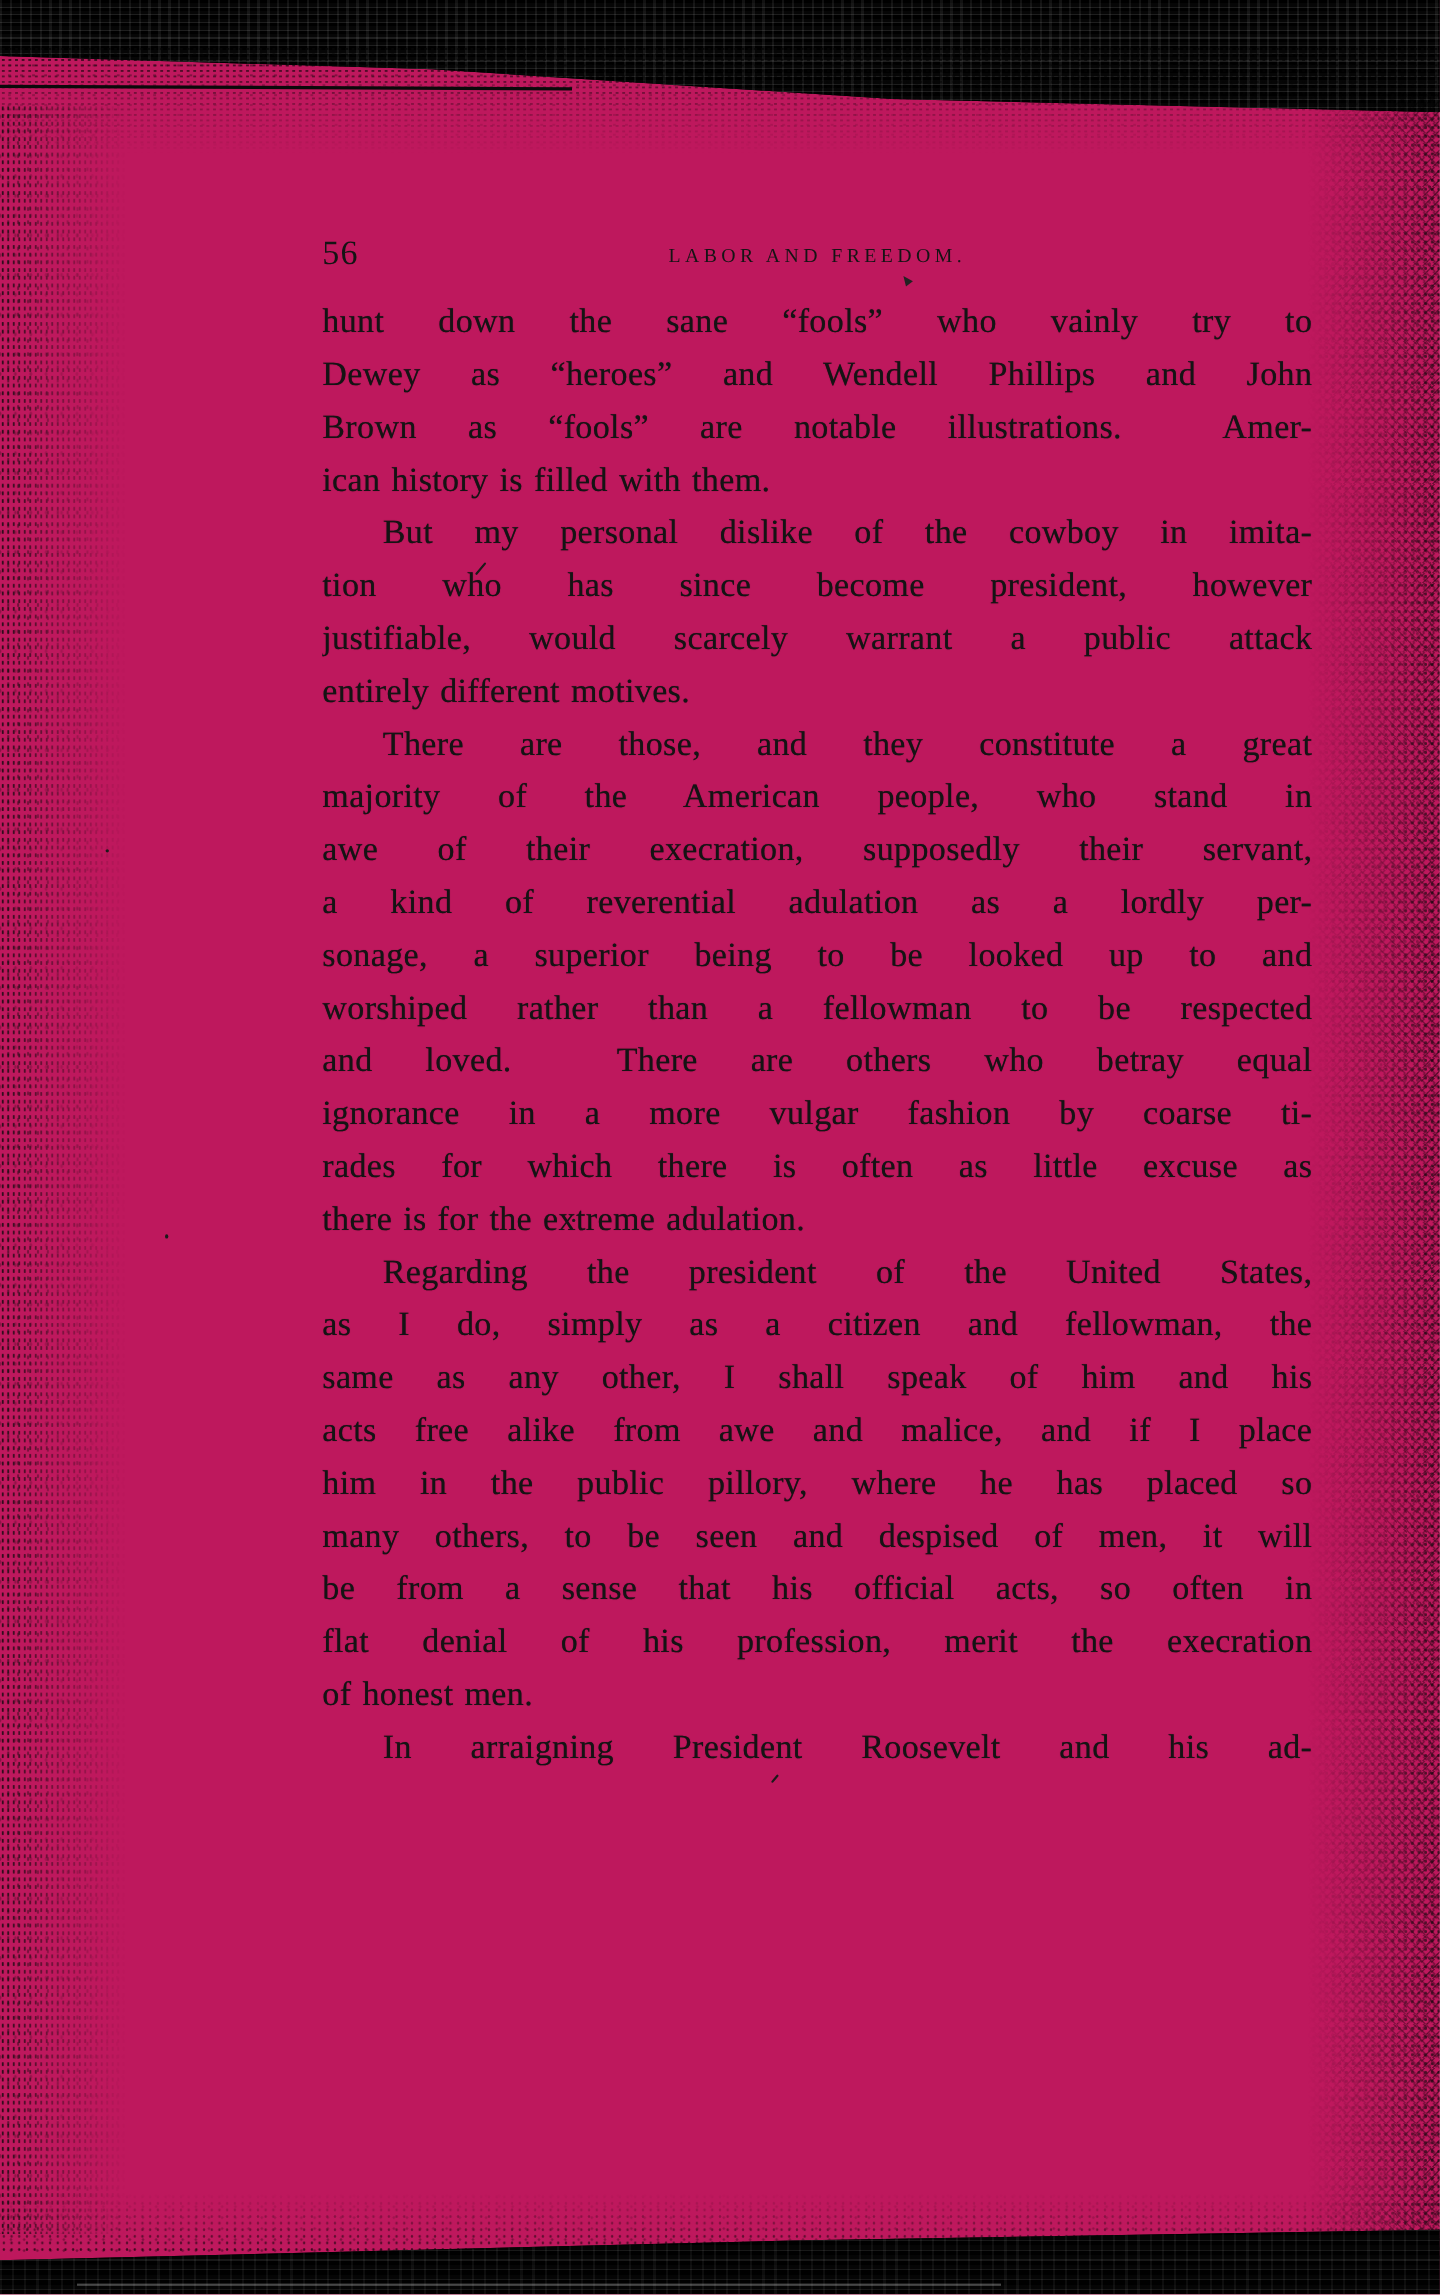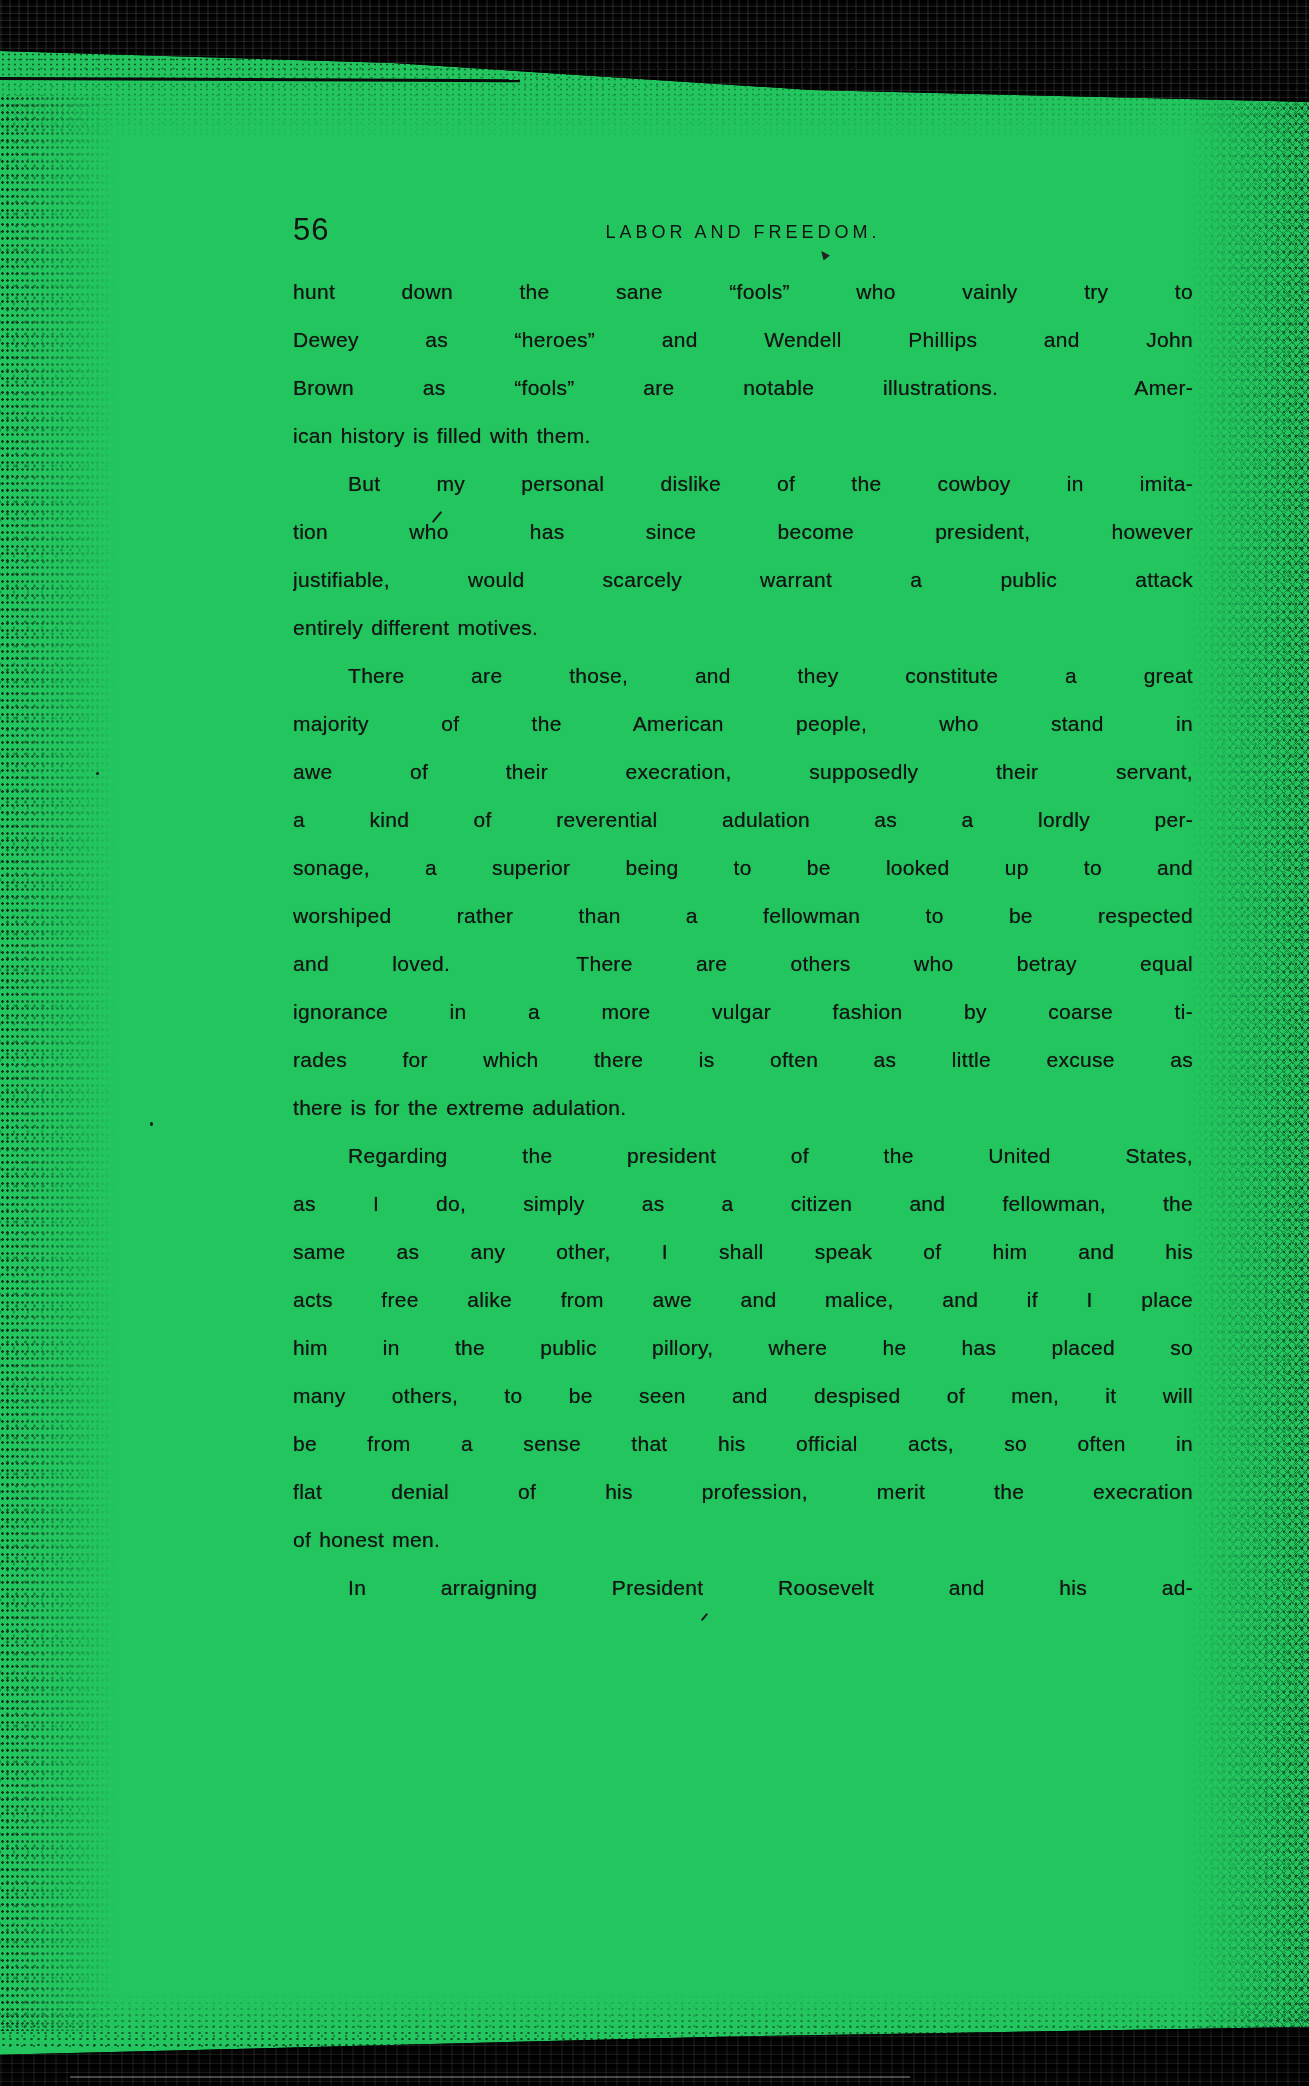--- a/index.html
+++ b/index.html
@@ -4,23 +4,23 @@
 <style>
   html, body {
     margin: 0;
     padding: 0;
     background: #d8d8d4;
   }
   .page {
     position: relative;
     width: 1309px;
     height: 2086px;
-    background: #22c55e;
+    background: #be185d;
     overflow: hidden;
-    font-family: Liberation Sans, sans-serif;
+    font-family: Liberation Serif, serif;
     color: #141414;
   }
 
   
   .top-band {
     position: absolute; top: 0; left: 0; width: 100%; height: 150px;
     background:
       repeating-linear-gradient(90deg, rgba(255,255,255,.07) 0 2px, transparent 2px 9px),
       repeating-linear-gradient(0deg, #000 0 3px, #1e1e1e 3px 4px, #060606 4px 7px);
     background-color: #040404;
@@ -111,21 +111,21 @@
   .artifact {
     position: absolute; left: 527px; top: 38px;
     width: 0; height: 0;
     border-left: 4px solid transparent;
     border-right: 4px solid transparent;
     border-bottom: 9px solid #222;
     transform: rotate(-38deg);
   }
   .body-text {
     margin-top: 0;
-    font-size: 21px;
+    font-size: 31px;
     word-spacing: 2px;
     letter-spacing: 0.3px;
     text-shadow: 0 0 0.7px rgba(10,10,10,.65);
   }
   .paragraph { margin: 0; }
   .line {
     height: 48px; line-height: 48px; overflow: hidden;
     text-align: justify;
     text-align-last: justify;
   }

